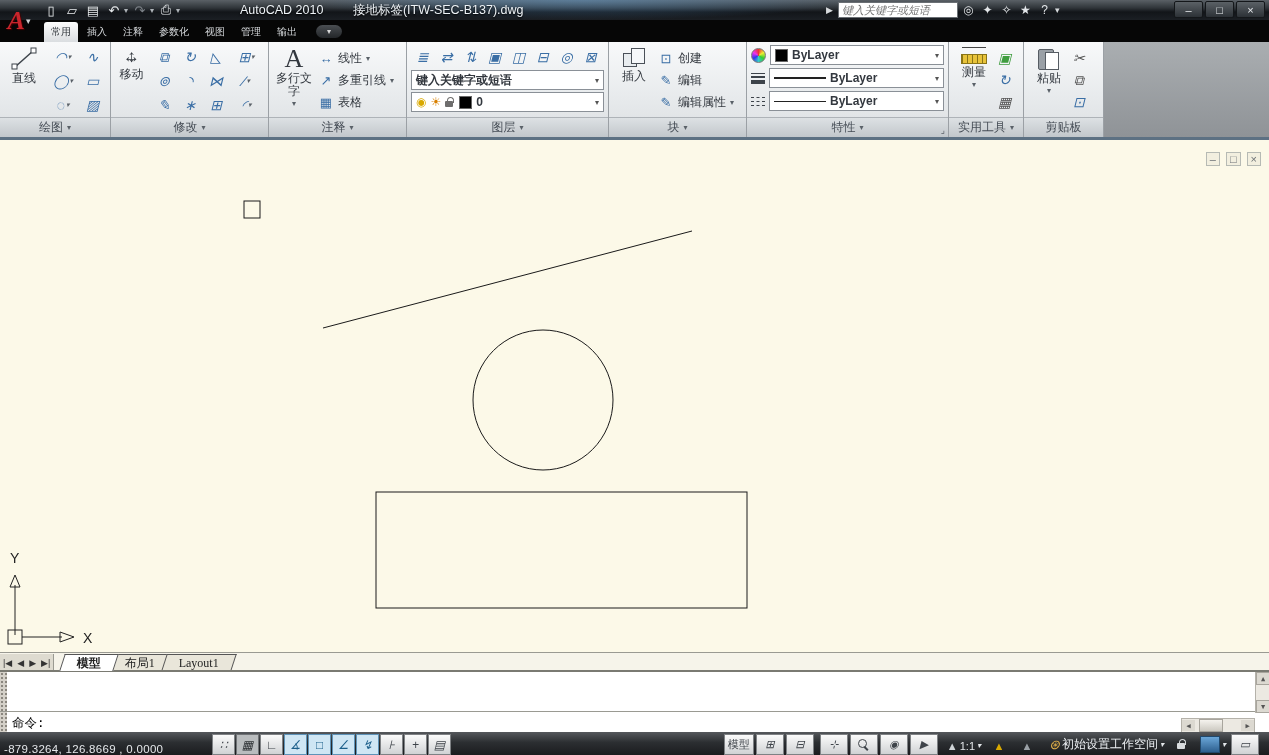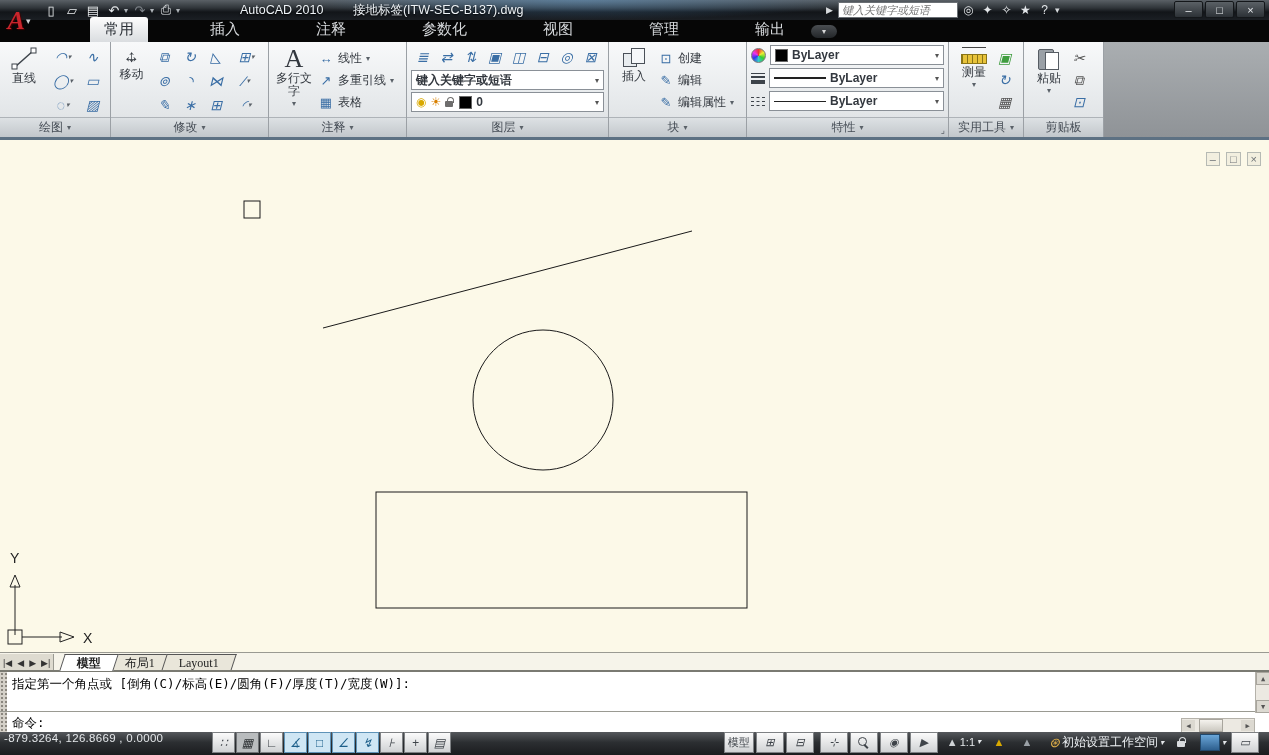--- a/index.html
+++ b/index.html
@@ -30,21 +30,21 @@
     font-style:italic;color:#8b8f94;font-size:11px;padding:0 3px;font-family:"Liberation Sans",sans-serif;}
   .icbtn{width:17px;height:16px;display:flex;align-items:center;justify-content:center;
     color:#e3e6e9;font-size:12px;cursor:pointer;}
   .winbtns{position:absolute;right:4px;top:1px;display:flex;gap:2px;}
   .wbtn{width:27px;height:15px;display:flex;align-items:center;justify-content:center;
     background:linear-gradient(#5b6166,#2c3136);border:1px solid #14171a;border-radius:2px;
     color:#e8ebee;font-size:11px;line-height:10px;cursor:pointer;}
   
   .tabrow{position:absolute;left:0;top:20px;width:1269px;height:22px;background:#060606;
     display:flex;align-items:flex-end;padding-left:44px;box-sizing:border-box;gap:2px;}
-  .rtab{padding:3px 14px 3px;color:#d6d9dc;font-size:15px;cursor:pointer;white-space:nowrap;margin-left:46px;}
+  .rtab{padding:3px 7px 3px;color:#d6d9dc;font-size:10px;cursor:pointer;white-space:nowrap;}
   .rtab.active{background:linear-gradient(#fdfdfd,#dadde0);color:#2d3238;border-radius:3px 3px 0 0;}
   .ribmin{margin-left:10px;margin-bottom:4px;width:26px;height:13px;border-radius:7px;
     background:linear-gradient(#4a4e52,#232629);color:#d8d8d8;font-size:8px;
     display:flex;align-items:center;justify-content:center;cursor:pointer;}
   
   .ribbon{position:absolute;left:0;top:42px;width:1269px;height:95px;
     background:linear-gradient(#aaaeb1,#8f9397);}
   .panel{position:absolute;top:0;height:95px;box-sizing:border-box;
     background:linear-gradient(180deg,#f8f9fa 0%,#e7eaec 60%,#dcdfe2 100%);
     border-right:1px solid #9ba0a5;}
@@ -127,21 +127,21 @@
     font-size:7px;color:#555;background:#dcd9d1;border:1px solid #a8a59d;cursor:pointer;}
   .vscroll .up{top:0;} .vscroll .dn{bottom:0;}
   .hscroll{position:absolute;right:14px;top:46px;width:72px;height:13px;background:#ece9e2;
     border:1px solid #b5b2aa;display:flex;align-items:center;}
   .hscroll .ar{width:13px;height:11px;display:flex;align-items:center;justify-content:center;
     font-size:7px;color:#555;background:#dcd9d1;cursor:pointer;}
   .hscroll .thumb{width:22px;height:11px;background:linear-gradient(#f5f3ee,#ccc9c1);border:1px solid #a8a59d;margin-left:4px;cursor:grab;}
   .hscroll .sp{flex:1;}
   
   .statusbar{position:absolute;left:0;top:732px;width:1269px;height:23px;
-    background:linear-gradient(#55585c,#2c2f32 45%,#1a1c1e);display:flex;align-items:flex-start;
+    background:linear-gradient(#55585c,#2c2f32 45%,#1a1c1e);display:flex;align-items:flex-end;
     padding:0 4px;box-sizing:border-box;color:#e4e7ea;}
   .coords{width:200px;font-size:11.5px;letter-spacing:.3px;}
   .tgroup{display:flex;gap:1px;margin-left:8px;}
   .tg{width:21px;height:19px;display:flex;align-items:center;justify-content:center;
     background:linear-gradient(#fbfbfb,#d0d2d4);border:1px solid #7e8184;color:#3f444a;
     font-size:12px;cursor:pointer;}
   .tg.on{background:#cfe6f4;border-color:#5e93b8;color:#1c5f8a;}
   .tg.on.dark{background:#b9bcbe;border-color:#6f7275;color:#2c3033;}
   .sbflex{flex:1;}
   .sgroup{display:flex;align-items:center;gap:2px;margin-right:6px;}
@@ -563,21 +563,20 @@
         <span>布局1</span>
       </div>
     <div class="ltab">
         <span>Layout1</span>
       </div>
   </div>
 
   <div class="cmdwin">
     <div class="cmdgrip"></div>
     <div class="cmdhist">
-      <div>指定第一个角点或 [倒角(C)/标高(E)/圆角(F)/厚度(T)/宽度(W)]:</div>
     </div>
     <div class="cmdsep"></div>
     <div class="cmdprompt">命令:</div>
     <div class="vscroll">
       <span class="up">▲</span>
       <span class="dn">▼</span>
     </div>
     <div class="hscroll">
       <span class="ar">◀</span>
       <span class="thumb"></span>

